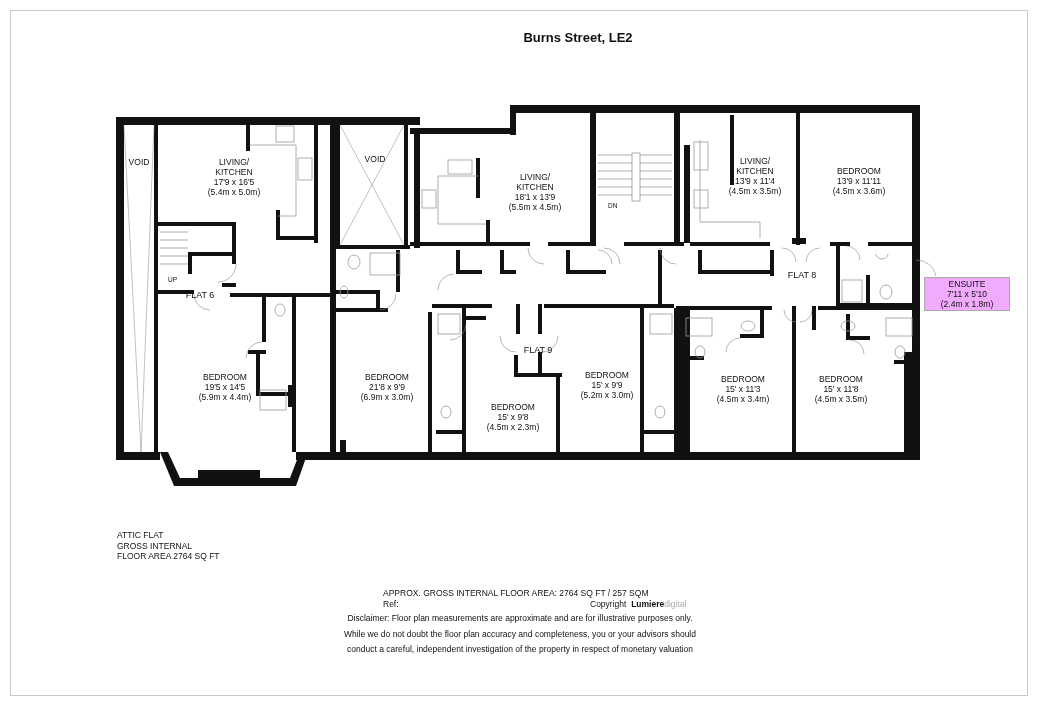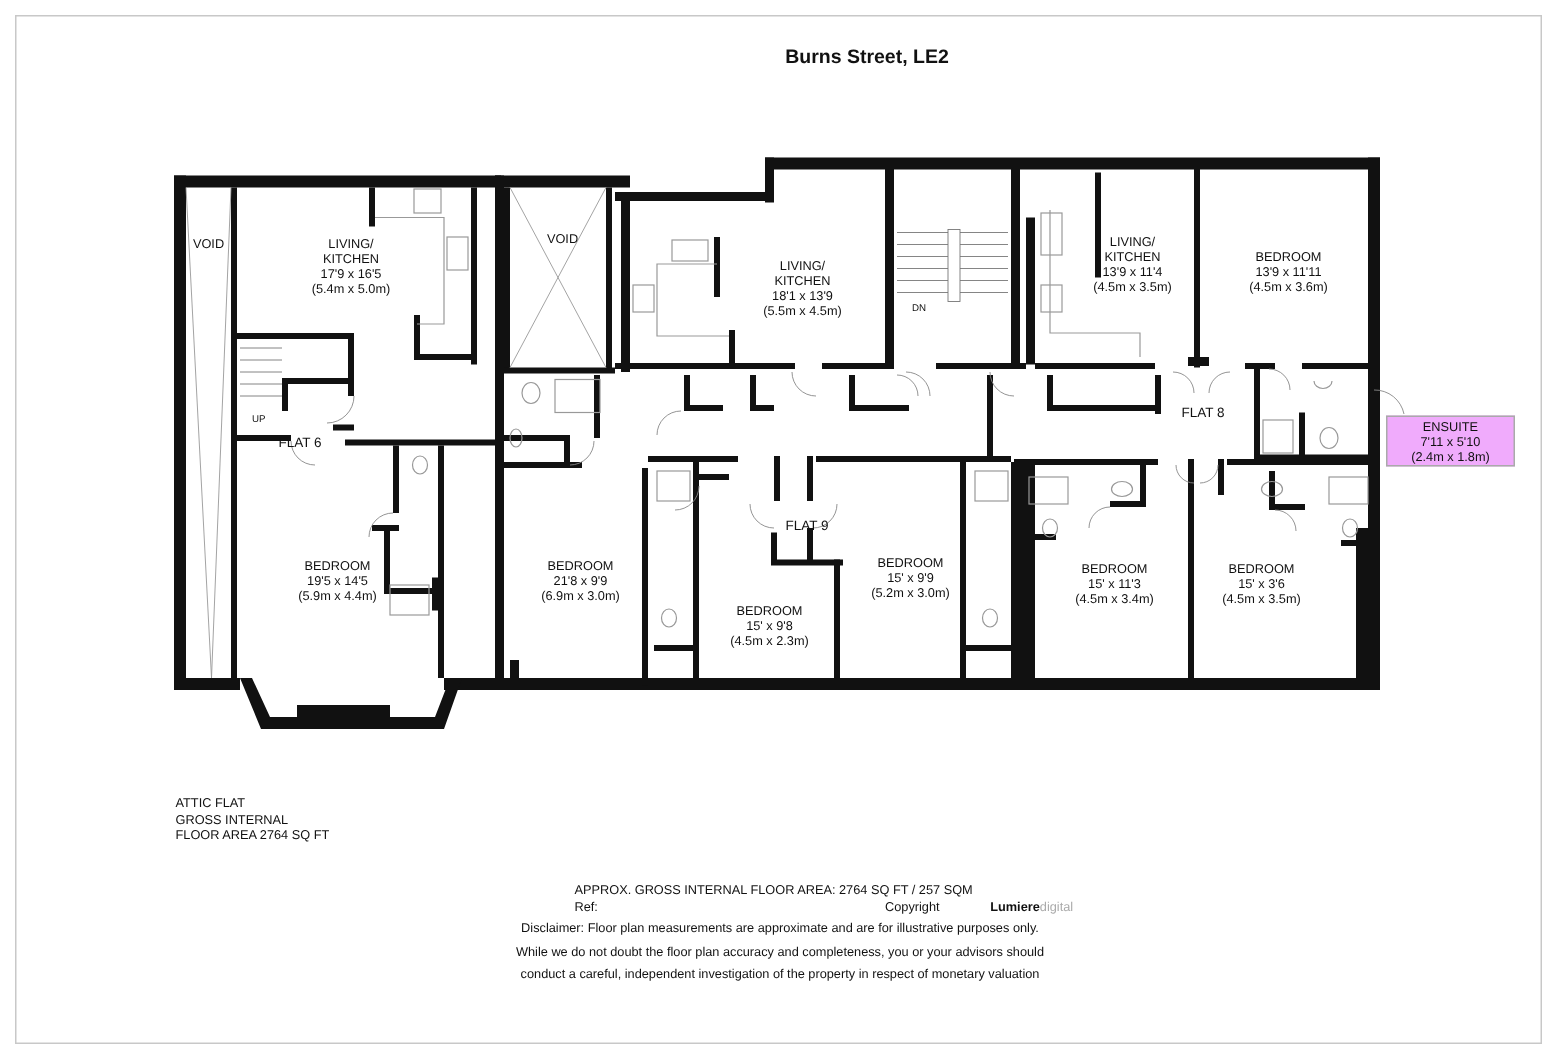--- a/index.html
+++ b/index.html
@@ -11,21 +11,21 @@
   .lbl span{display:block;}
   .flat{position:absolute;font-size:9px;transform:translateX(-50%);white-space:nowrap;}
   .small{position:absolute;font-size:6.5px;}
   .ensuite{position:absolute;left:924px;top:277px;width:60px;border:1px solid #aaa;text-align:center;font-size:8.5px;line-height:10px;padding:1px 12px;background:#f0abfc;}
   .floorinfo{position:absolute;left:117px;top:530px;font-size:8.5px;line-height:10.5px;}
   .floorinfo span{display:block;}
   .footer{position:absolute;left:0;width:1040px;top:588px;font-size:8.5px;line-height:11.5px;}
   .f1{position:absolute;left:383px;top:0;}
   .f2{position:absolute;left:383px;top:11px;}
   .f2b{position:absolute;left:590px;top:11px;}
-  .brand{font-weight:bold;margin-left:29px;}
+  .brand{font-weight:bold;}
   .brand2{color:#aaa;}
   .disc{position:absolute;left:0;width:1040px;text-align:center;}
 </style>
 </head>
 <body>
 
 <div class="frame"></div>
 <div class="title">Burns Street, LE2</div>
 
 <svg class="plan" width="1040" height="708" viewBox="0 0 1040 708">
@@ -290,21 +290,21 @@
 </div>
 
 <div class="lbl" style="left:743px;top:374px;">
   <span>BEDROOM</span>
     <span>15' x 11'3</span>
     <span>(4.5m x 3.4m)</span>
 </div>
 
 <div class="lbl" style="left:841px;top:374px;">
   <span>BEDROOM</span>
-    <span>15' x 3'6</span>
+    <span>15' x 11'8</span>
     <span>(4.5m x 3.5m)</span>
 </div>
 
 <div class="ensuite">
   <div>ENSUITE</div>
   <div>7'11 x 5'10</div>
   <div>(2.4m x 1.8m)</div>
 </div>
 
 <div class="flat" style="left:200px;top:290px;">FLAT 6</div>

